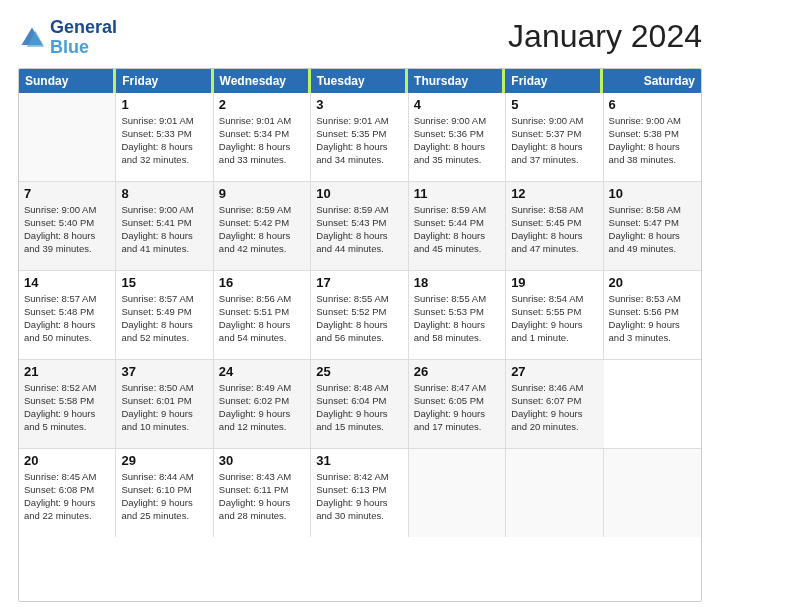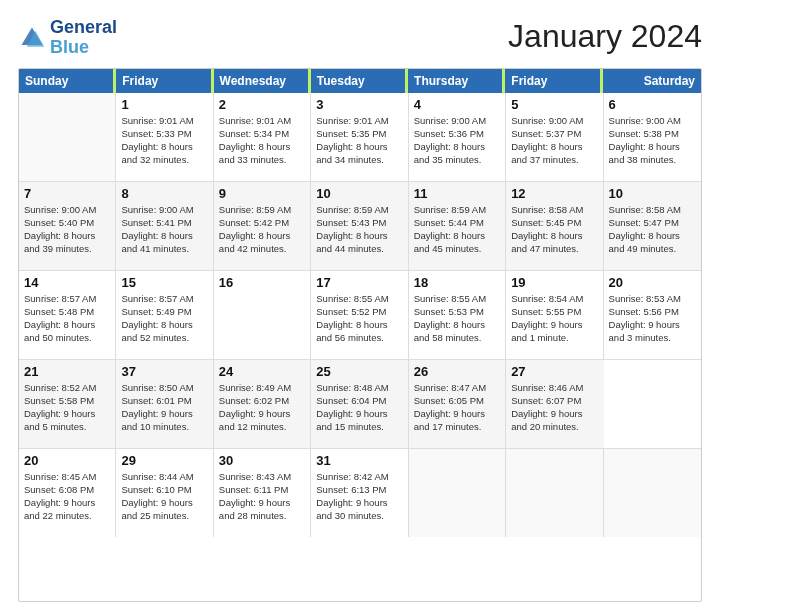--- a/index.html
+++ b/index.html
@@ -200,20 +200,21 @@
           <div class="cal-cell">
             <div class="day-num">14</div>
             <div class="cell-text">Sunrise: 8:57 AM<br>Sunset: 5:48 PM<br>Daylight: 8 hours and 50 minutes.</div>
           </div>
           <div class="cal-cell">
             <div class="day-num">15</div>
             <div class="cell-text">Sunrise: 8:57 AM<br>Sunset: 5:49 PM<br>Daylight: 8 hours and 52 minutes.</div>
           </div>
           <div class="cal-cell">
             <div class="day-num">16</div>
+            <div class="cell-text">Sunrise: 8:56 AM<br>Sunset: 5:51 PM<br>Daylight: 8 hours and 54 minutes.</div>
           </div>
           <div class="cal-cell">
             <div class="day-num">17</div>
             <div class="cell-text">Sunrise: 8:55 AM<br>Sunset: 5:52 PM<br>Daylight: 8 hours and 56 minutes.</div>
           </div>
           <div class="cal-cell">
             <div class="day-num">18</div>
             <div class="cell-text">Sunrise: 8:55 AM<br>Sunset: 5:53 PM<br>Daylight: 8 hours and 58 minutes.</div>
           </div>
           <div class="cal-cell">

